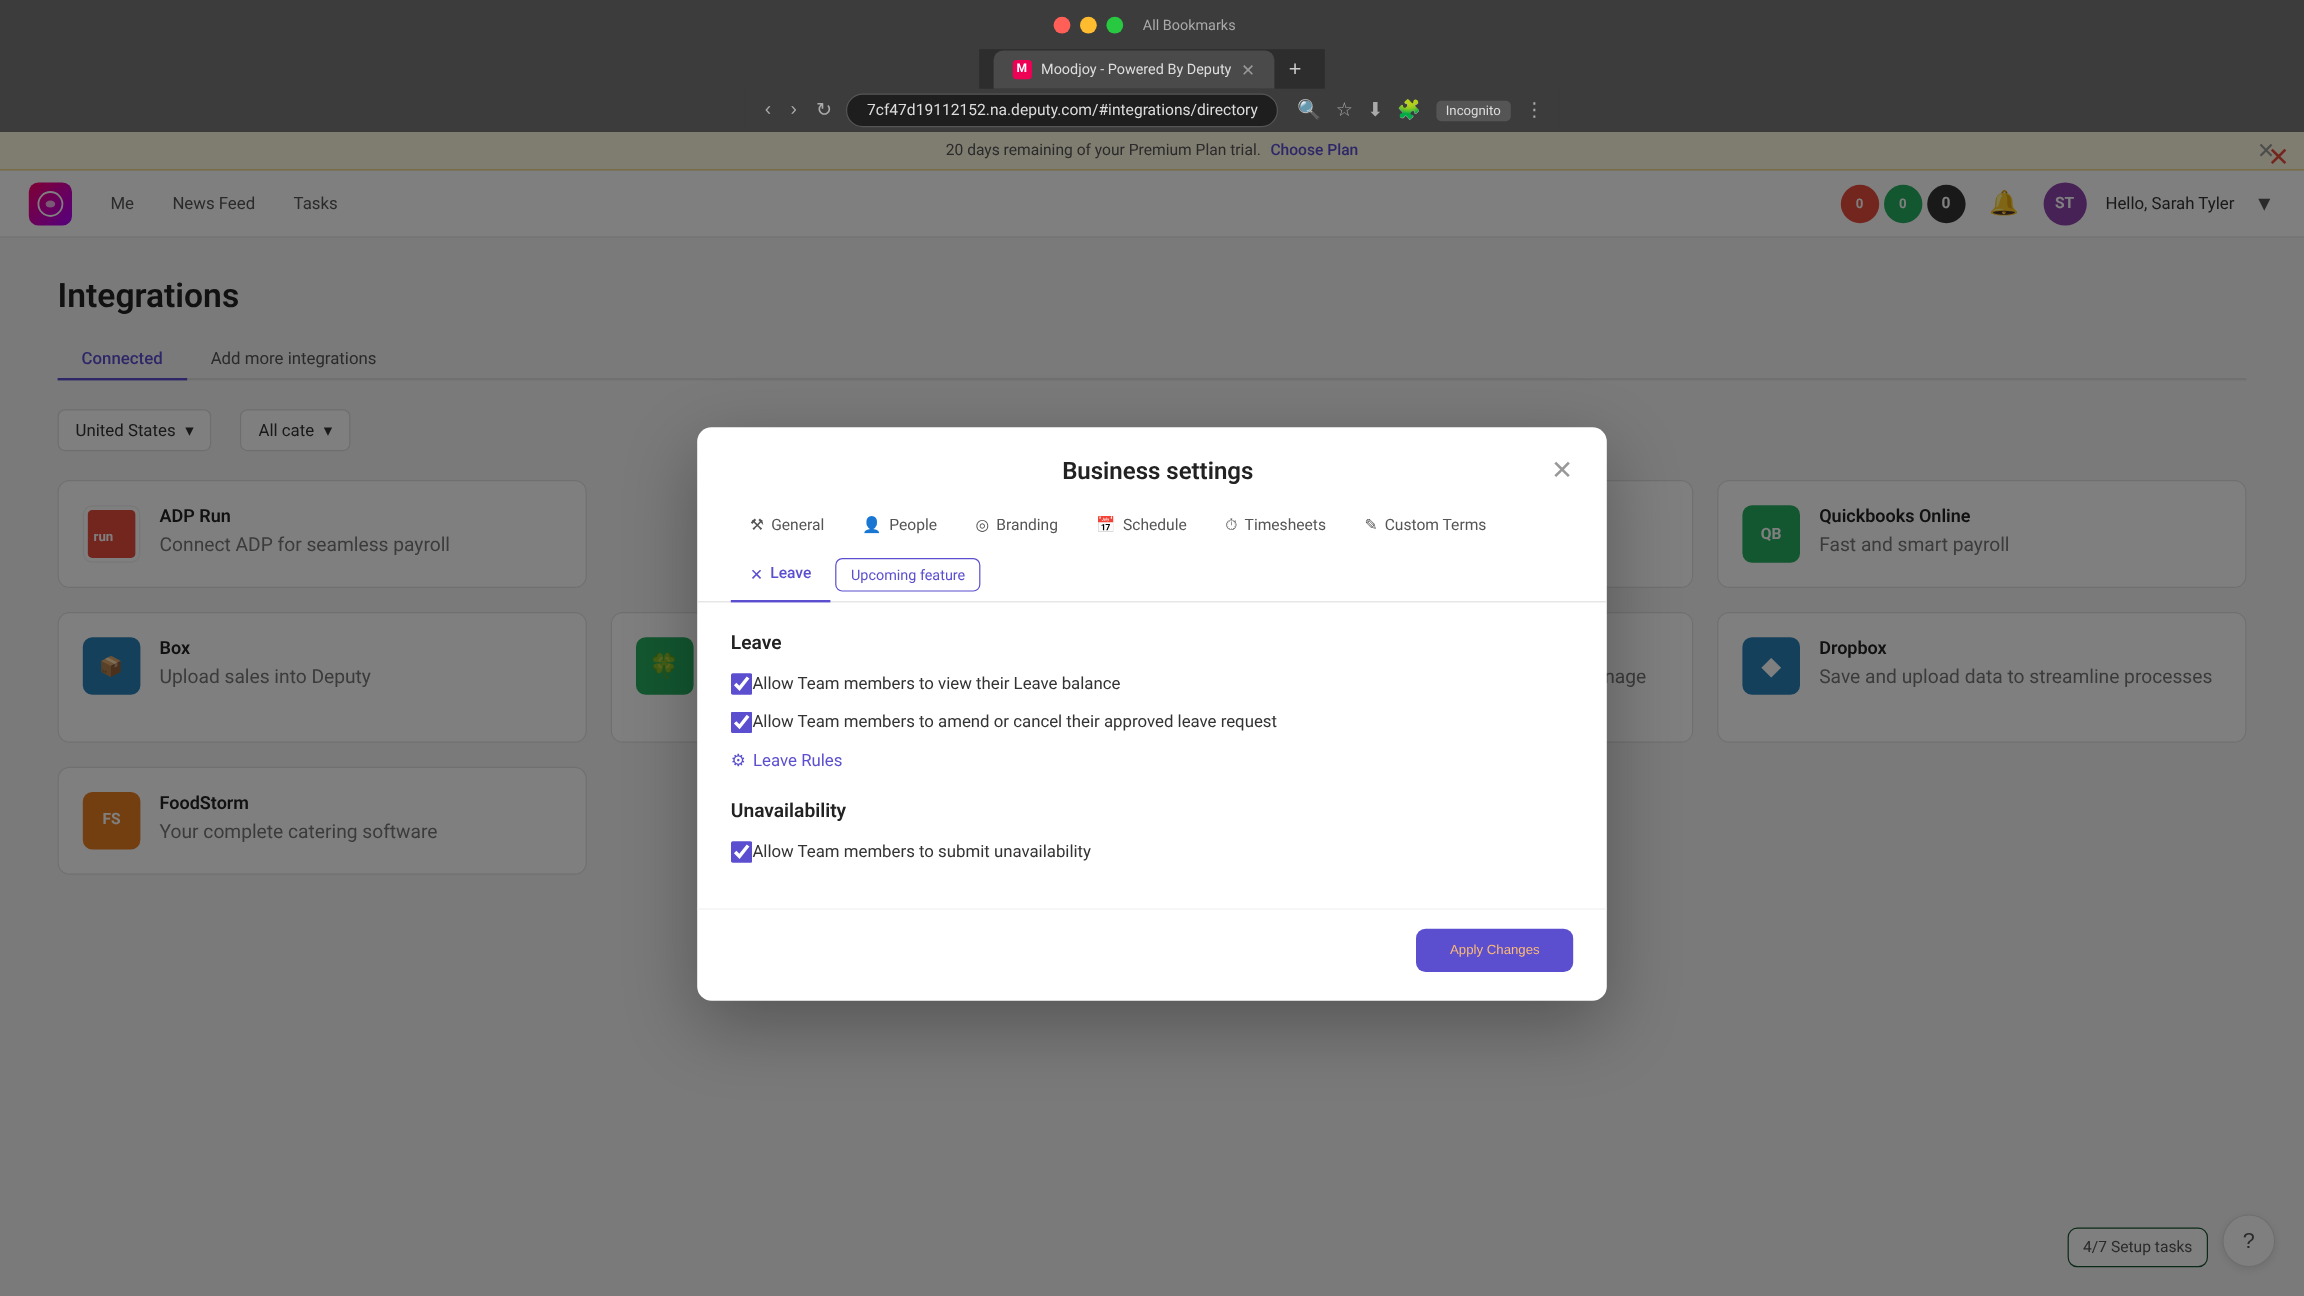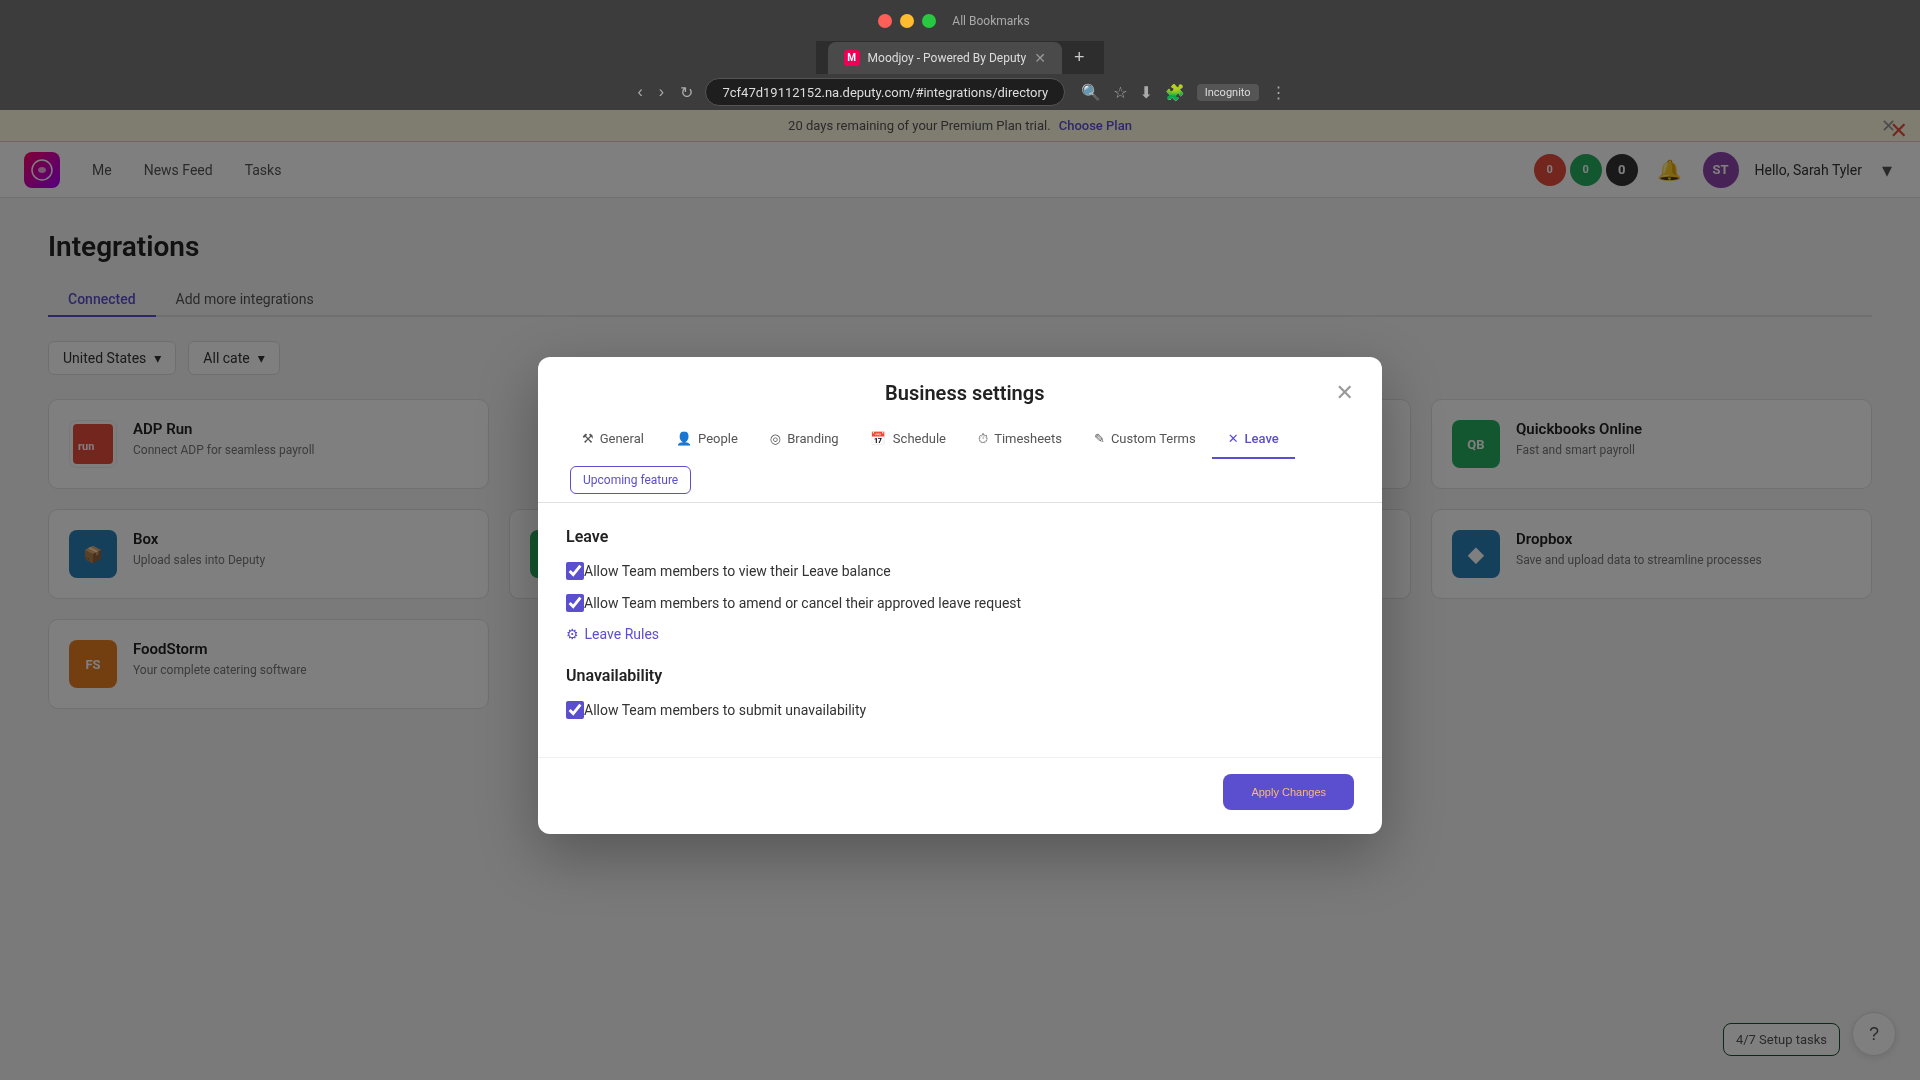--- a/index.html
+++ b/index.html
@@ -238,21 +238,21 @@
       position: relative;
     }
     .page-title {
       font-size: 28px;
       font-weight: 600;
       color: #222;
       margin-bottom: 20px;
     }
     .filter-bar {
       display: flex;
-      gap: 12px;
+      gap: 24px;
       margin-bottom: 24px;
     }
     .tab-nav {
       display: flex;
       gap: 0;
       margin-bottom: 24px;
       border-bottom: 2px solid #e0e0e0;
     }
     .tab-item {
       padding: 8px 20px;
@@ -300,38 +300,38 @@
       height: 48px;
       border-radius: 8px;
       display: flex;
       align-items: center;
       justify-content: center;
       font-size: 22px;
       font-weight: bold;
       flex-shrink: 0;
     }
     .card-info h3 { font-size: 15px; font-weight: 600; color: #222; margin-bottom: 4px; }
-    .card-info p { font-size: 12px; color: #777; line-height: 1.4; }
+    .card-info p { font-size: 16px; color: #777; line-height: 1.4; }
 
     
     .overlay {
       position: absolute;
       top: 0; left: 0; right: 0; bottom: 0;
       background: rgba(0,0,0,0.5);
       z-index: 100;
       display: flex;
       align-items: center;
       justify-content: center;
     }
 
     
     .modal {
       background: #fff;
       border-radius: 12px;
-      width: 844px;
+      width: 758px;
       max-height: 560px;
       box-shadow: 0 20px 60px rgba(0,0,0,0.3);
       display: flex;
       flex-direction: column;
     }
     .modal-header {
       padding: 24px 28px 0;
       display: flex;
       align-items: center;
       justify-content: space-between;

